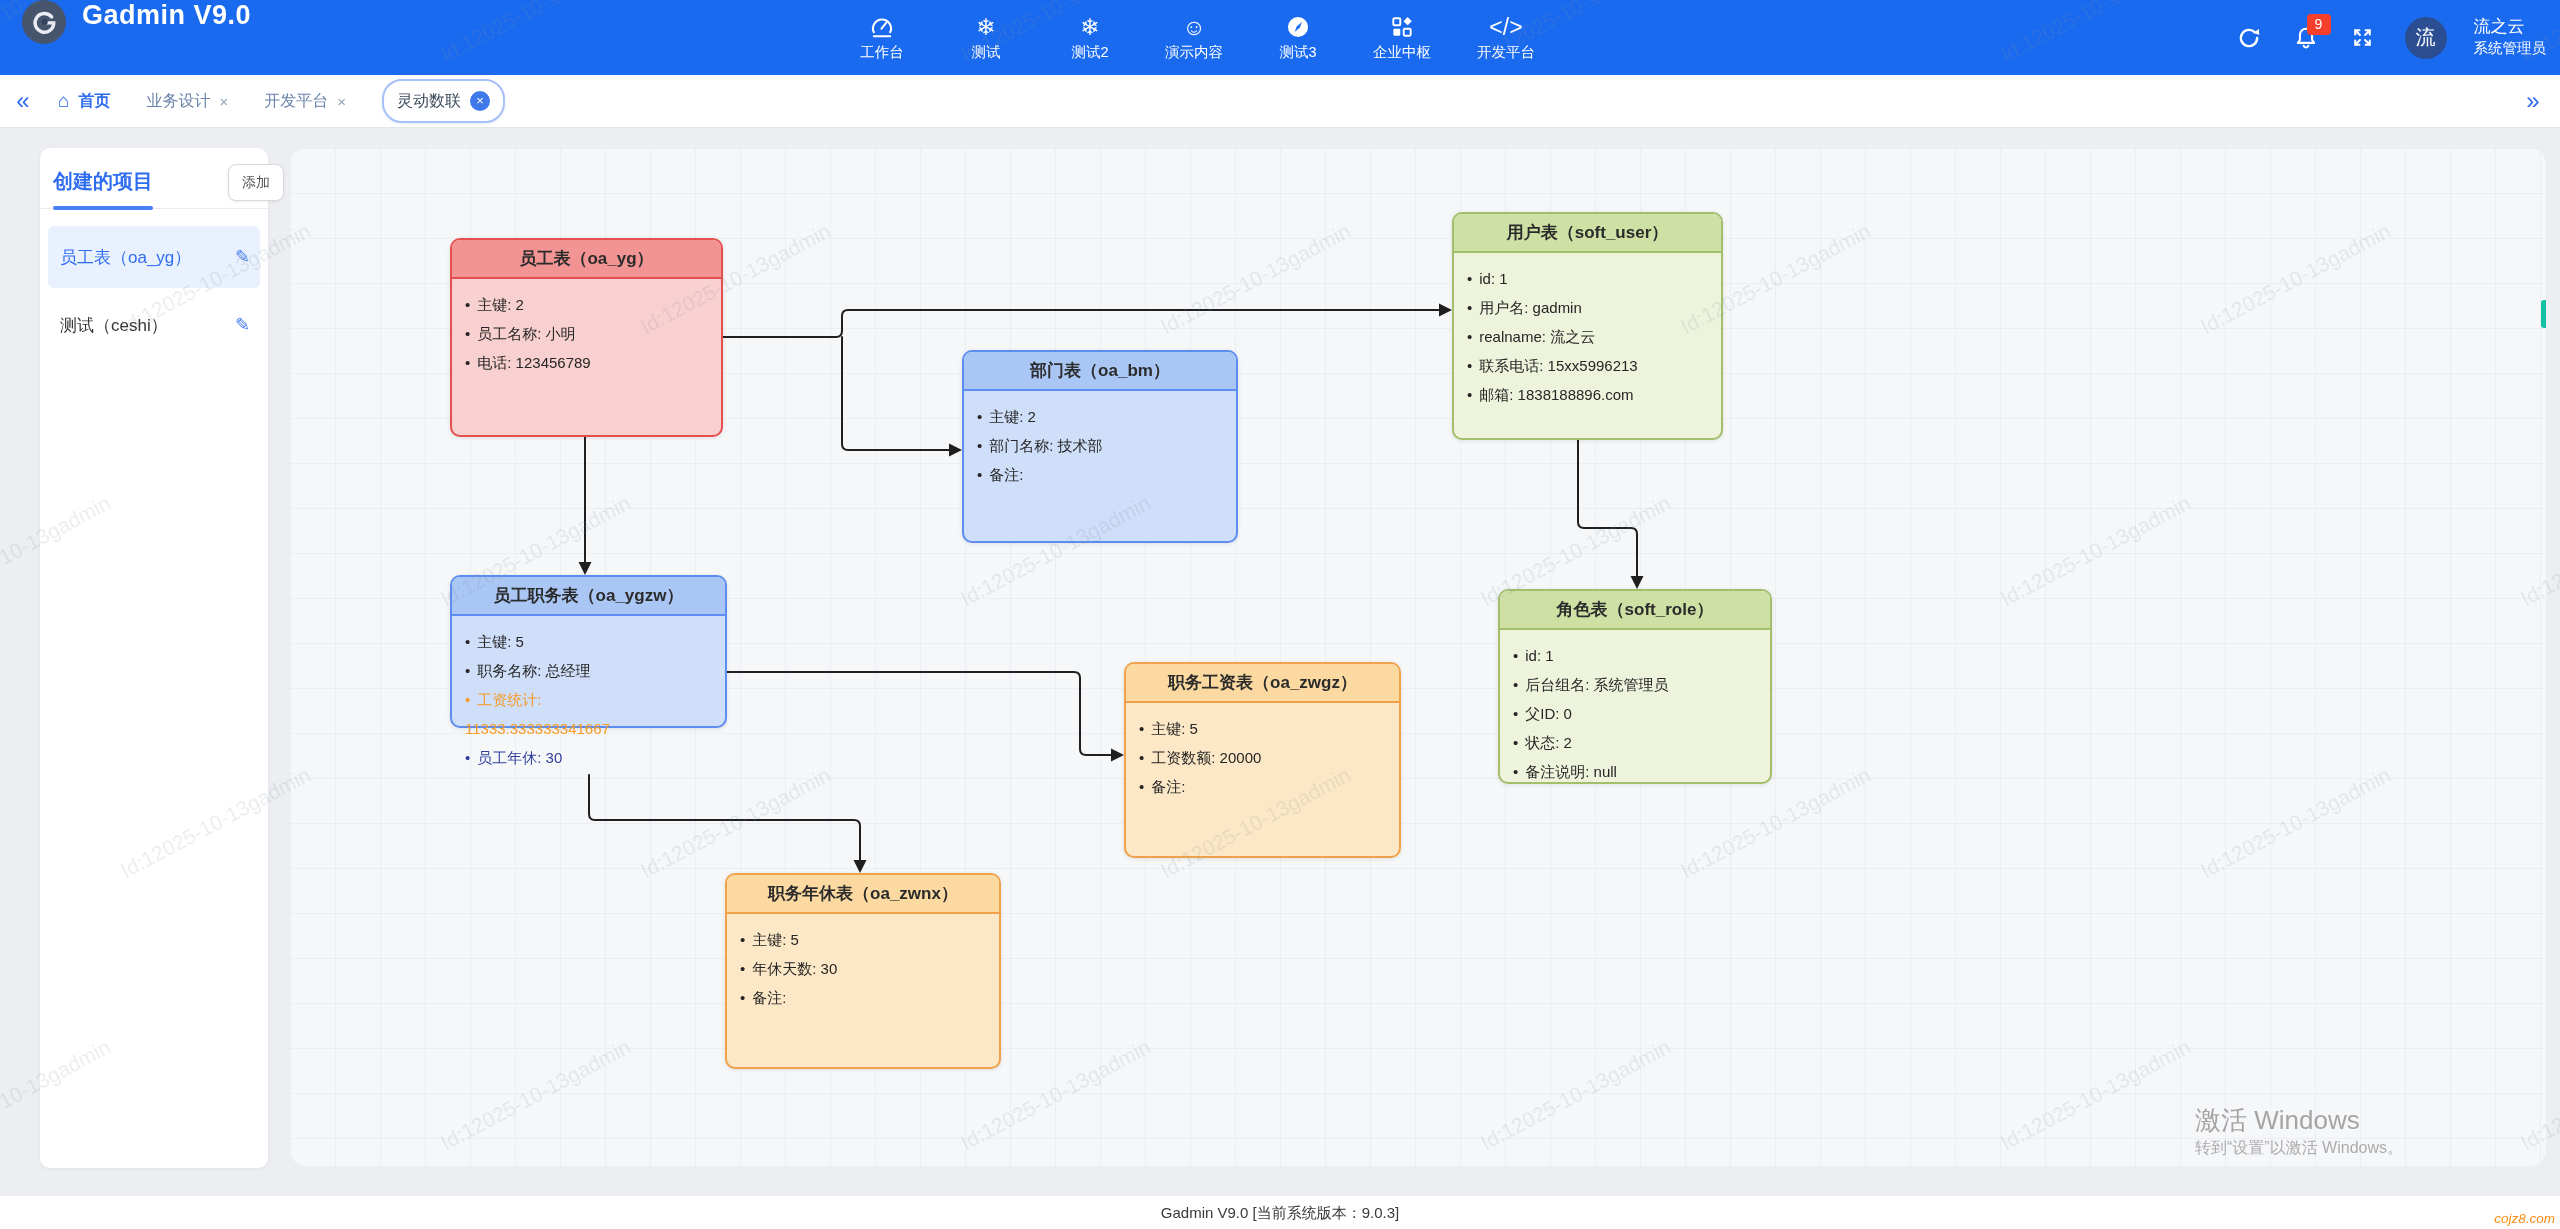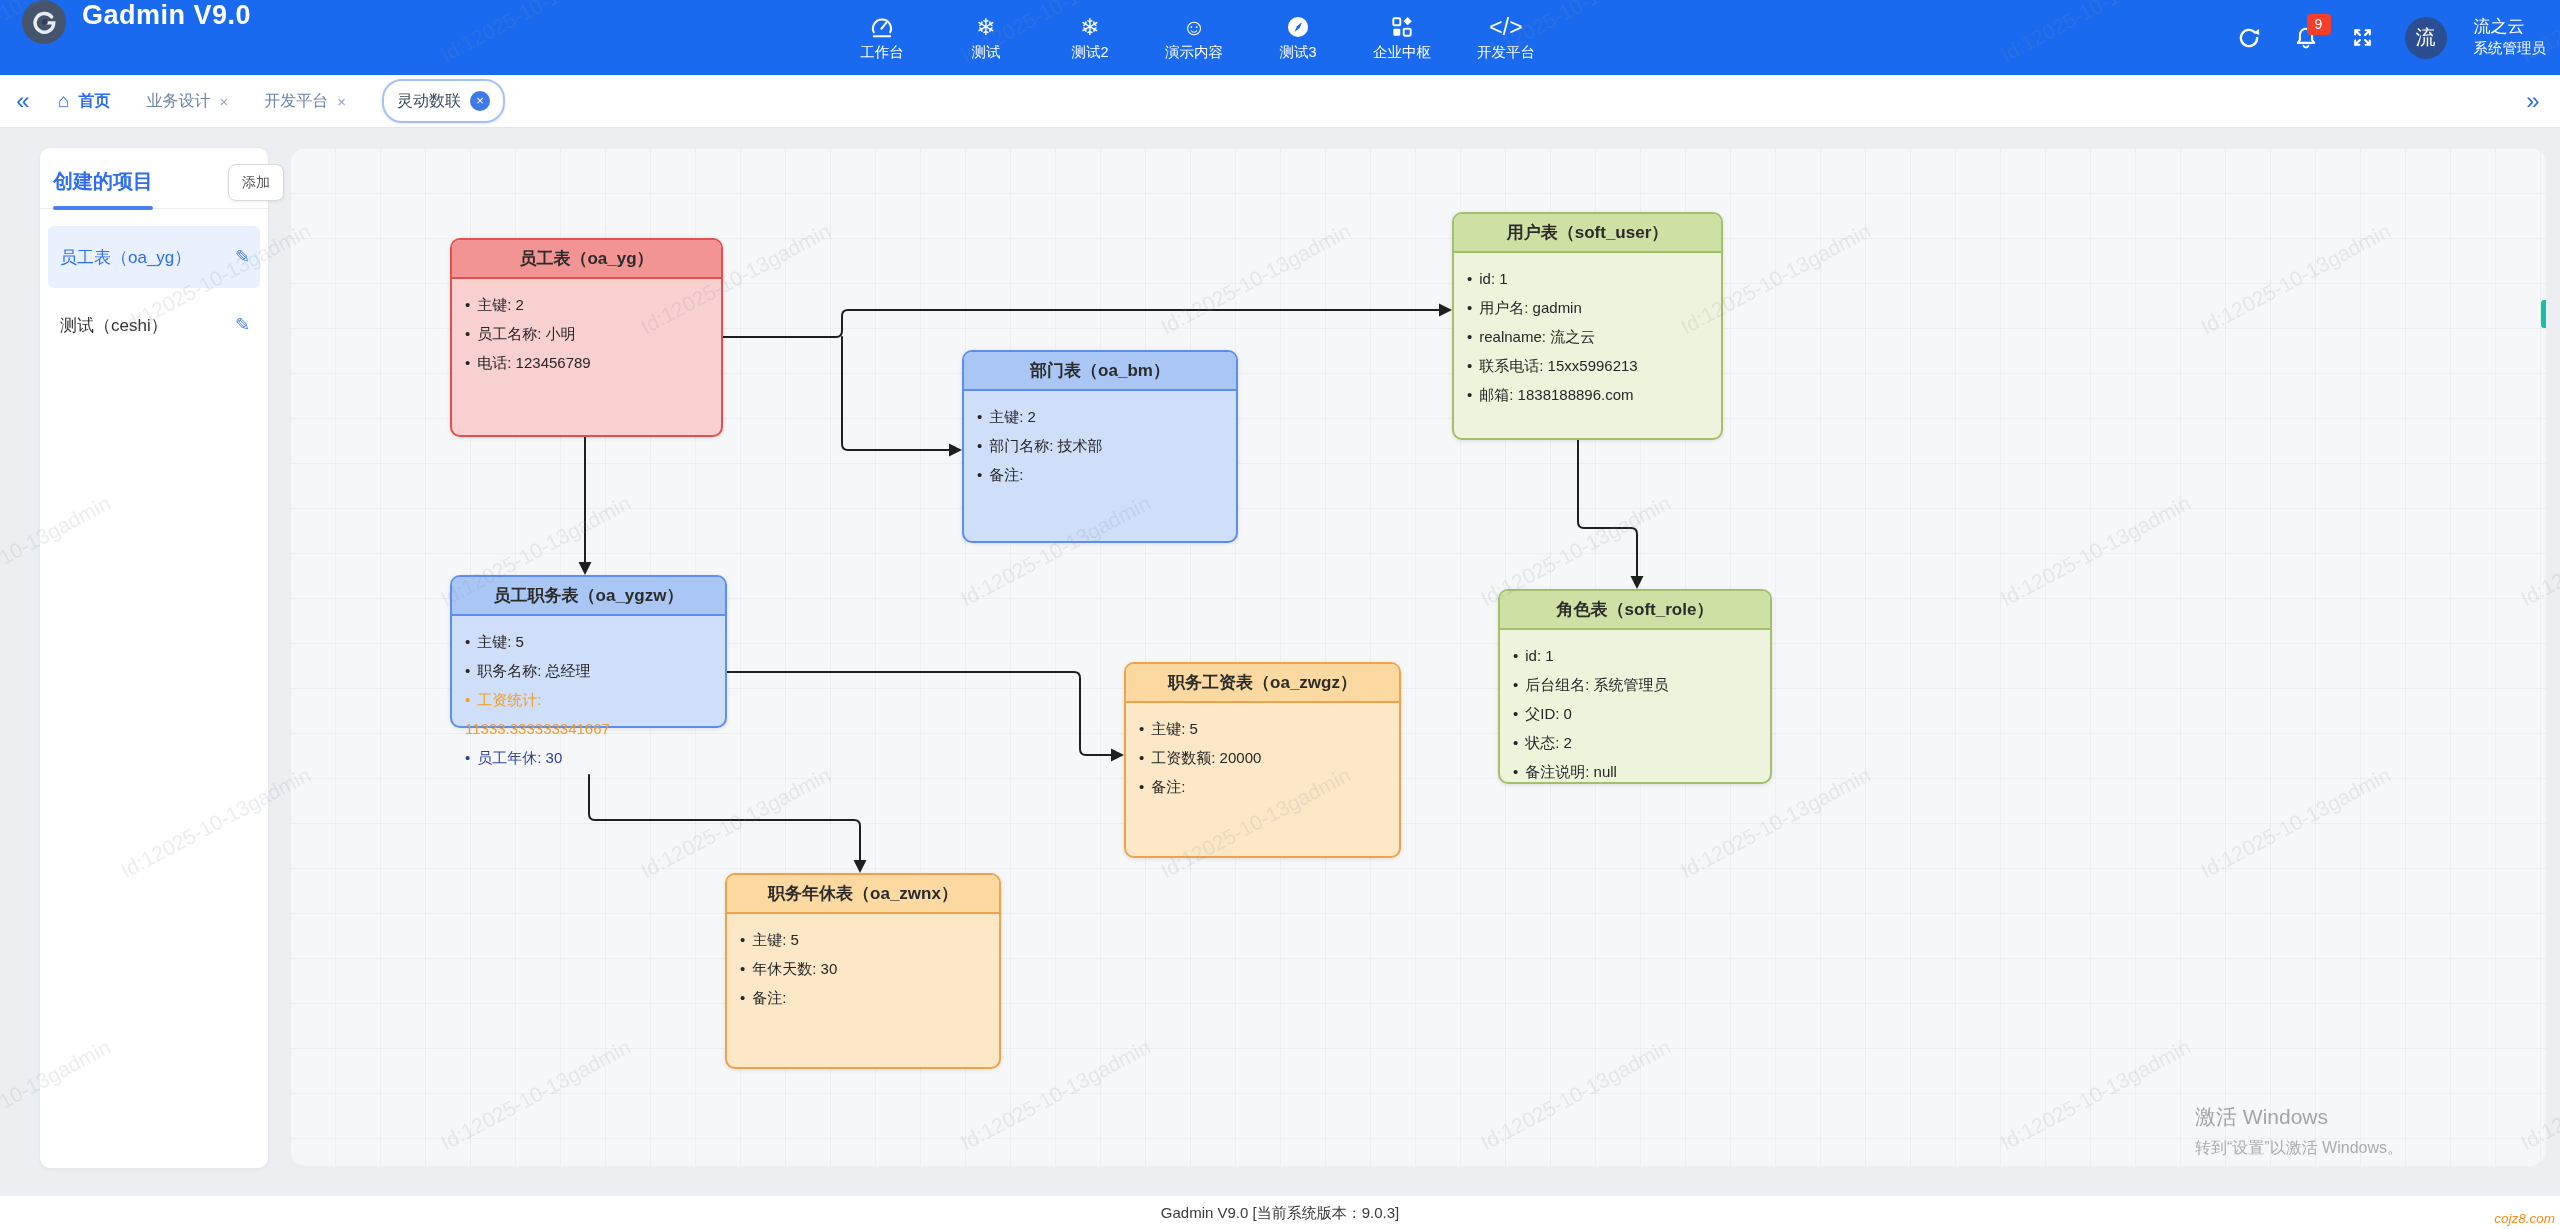--- a/index.html
+++ b/index.html
@@ -61,21 +61,21 @@
   .c-green  .tbl-head { background:#cfe0a4; border-color:#a2bf6c; }
   .c-orange { border-color:#f0a24b; background:#fce8c6; }
   .c-orange .tbl-head { background:#fbd9a1; border-color:#f0a24b; }
   .tbl-head { border-bottom-width:2px; border-bottom-style:solid; border-radius:8px 8px 0 0; text-align:center; font-weight:bold; font-size:17px; color:#2b2b2b; padding:7px 4px; }
   .tbl-body { padding:11px 13px; font-size:15px; color:#262626; line-height:29px; }
   .fld { display:flex; }
   .fld .dot { margin-right:7px; }
   .fld.orange { color:#f59b25; }
   .fld.navy { color:#2f3f9e; }
 
-  .activate1 { position:absolute; left:1905px; top:955px; font-size:21px; color:rgba(120,120,120,.65);text-align:right; }
+  .activate1 { position:absolute; left:1905px; top:955px; font-size:26px; color:rgba(120,120,120,.65);text-align:right; }
   .activate2 { position:absolute; left:1905px; top:990px; font-size:16px; color:rgba(120,120,120,.6); }
   .edge-indicator { position:absolute; right:0; top:152px; width:5px; height:28px; background:#13c2a2; border-radius:3px 0 0 3px; }
 
   
   .footer { position:absolute; left:0; bottom:0; width:2560px; height:33px; background:#fff; }
   .footer-text { text-align:center; line-height:33px; font-size:15px; color:#3a3a3a; }
   .site-link { position:absolute; right:5px; bottom:3px; color:#fa8c16; font-style:italic; font-size:13.5px; }
 
   
   .wm-layer { position:absolute; inset:0; pointer-events:none; overflow:hidden; z-index:50; }

